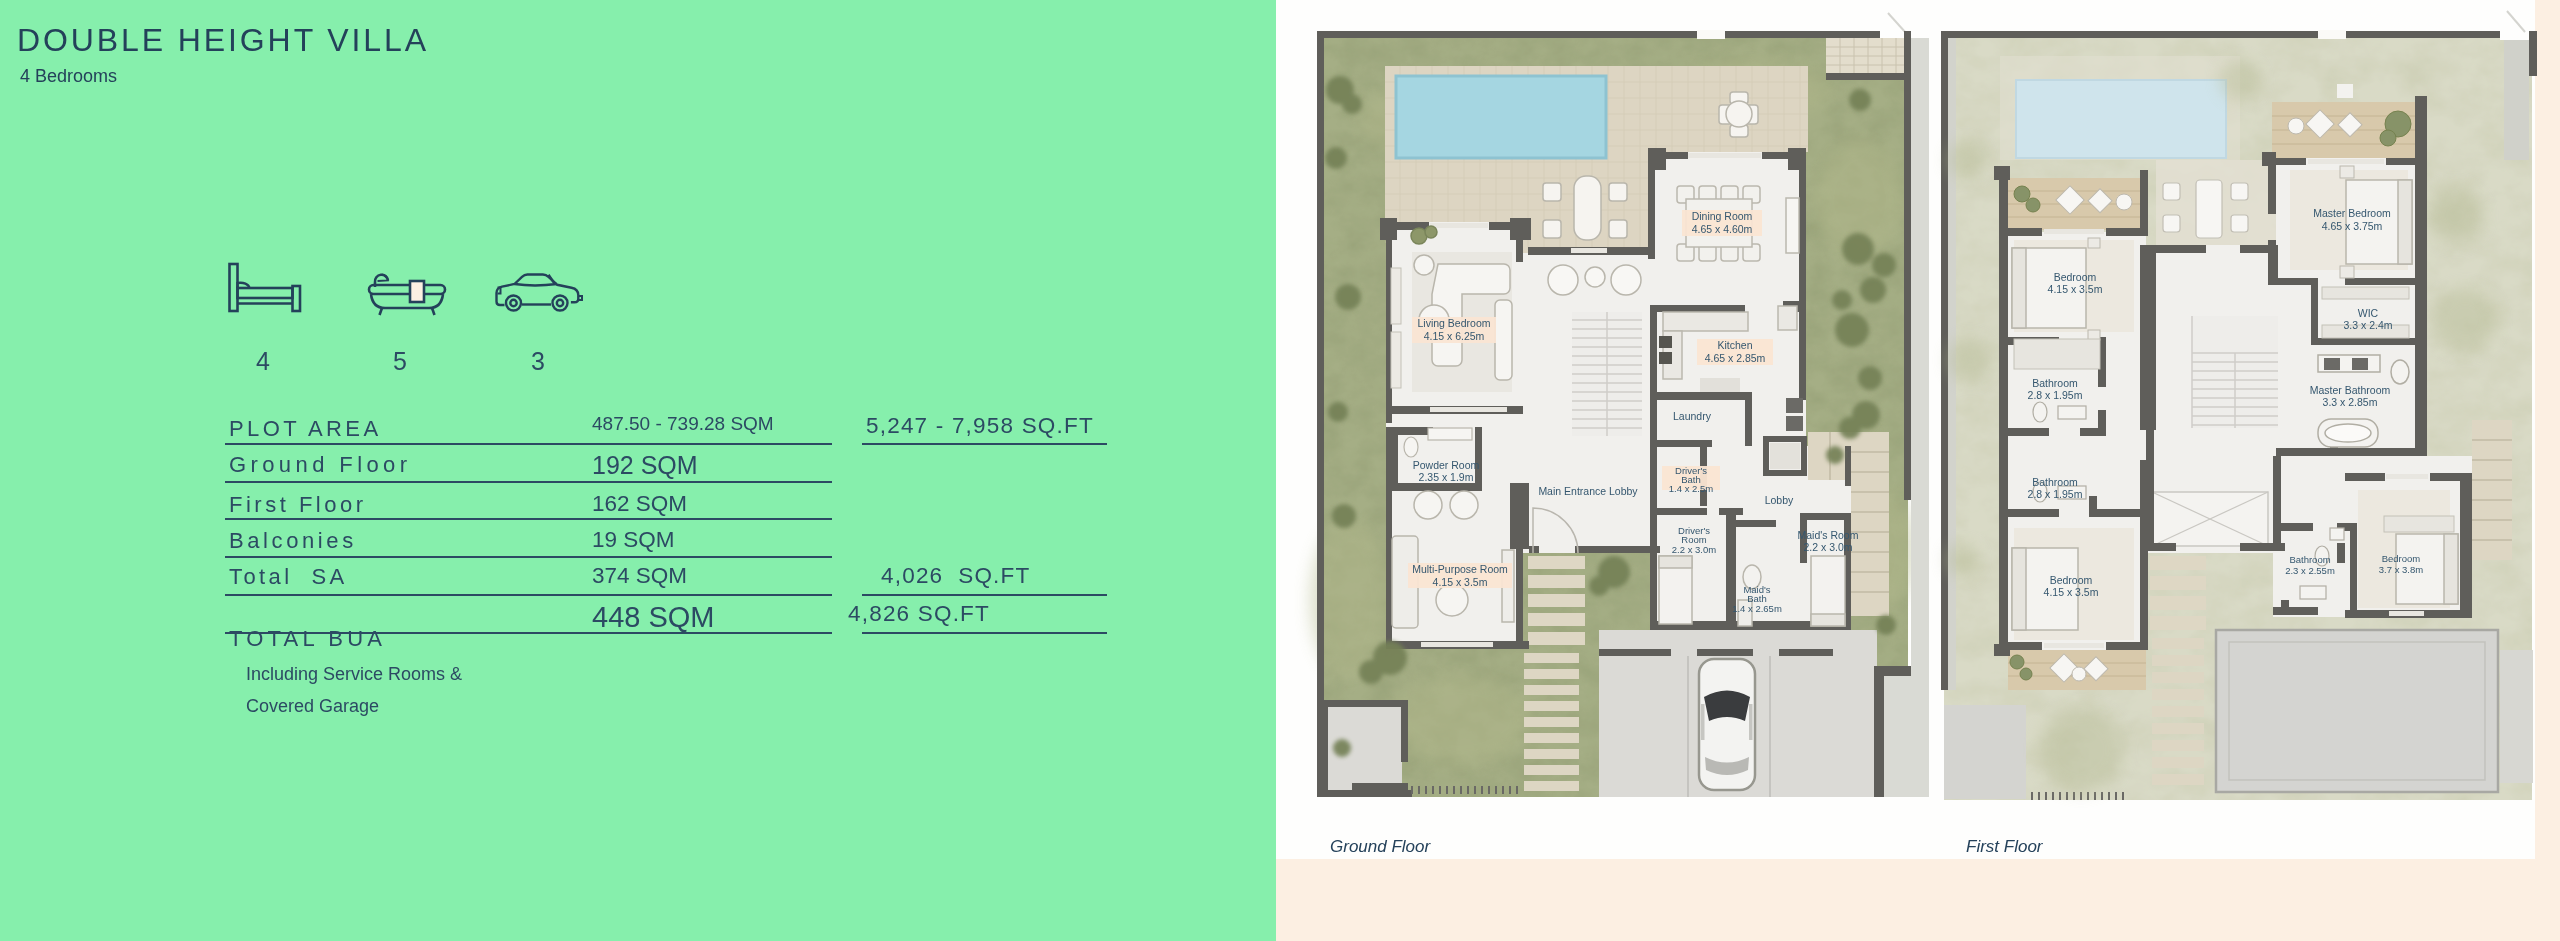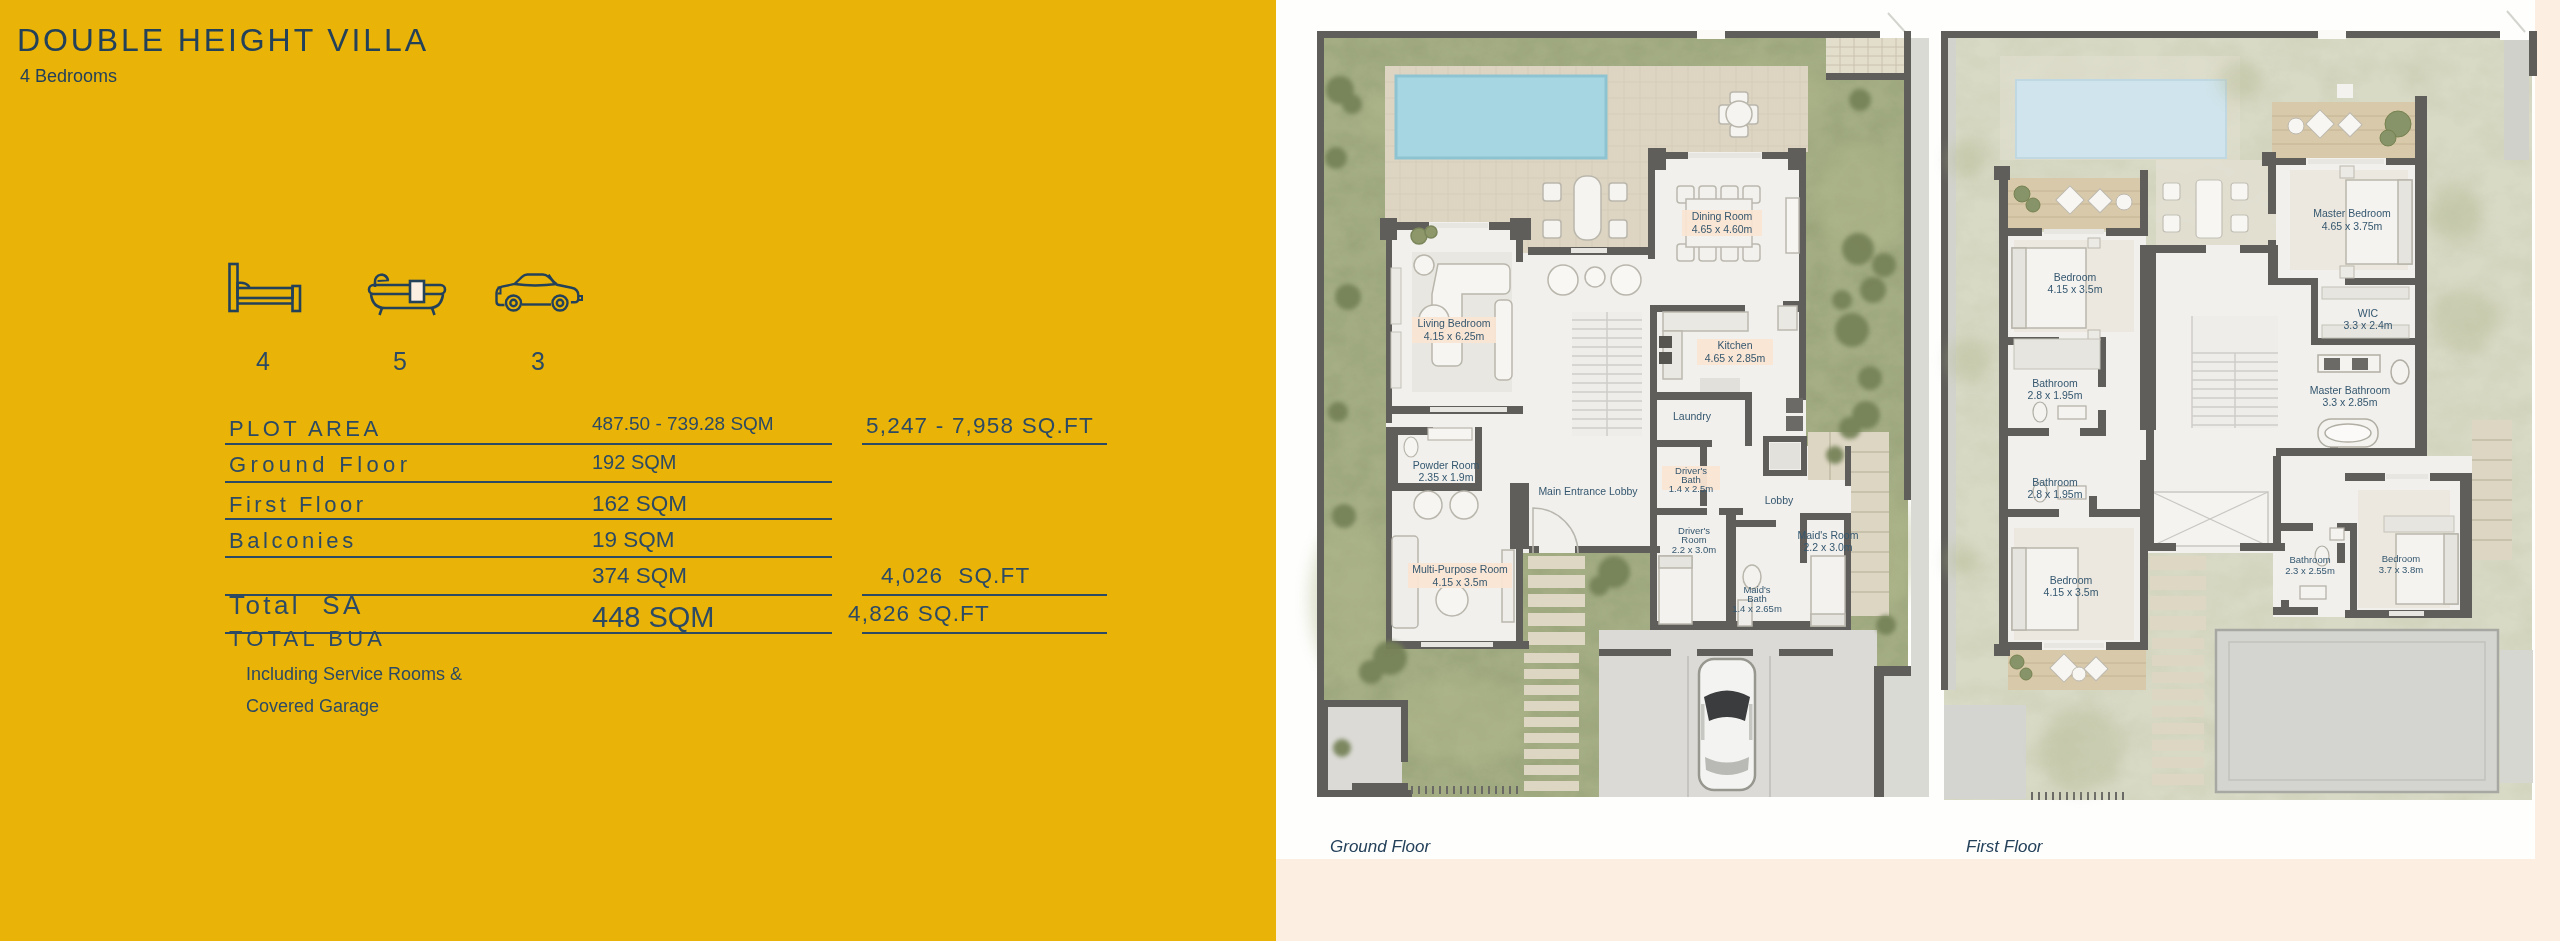--- a/index.html
+++ b/index.html
@@ -3,21 +3,21 @@
 <meta charset="utf-8">
 <style>
   html,body{margin:0;padding:0;}
   body{width:2560px;height:941px;overflow:hidden;background:#fcefe2;font-family:"Liberation Sans",sans-serif;}
   .abs{position:absolute;}
   .navy{color:#2c4a63;}
 </style>
 </head>
 <body>
 
-<div class="abs" style="left:0;top:0;width:1276px;height:941px;background:#eab308;">
+<div class="abs" style="left:0;top:0;width:1276px;height:941px;background:#86efac;">
 
   <div class="abs" style="left:17px;top:22px;font-size:32px;letter-spacing:2.9px;color:#24415a;">DOUBLE HEIGHT VILLA</div>
 
   <div class="abs" style="left:20px;top:66px;font-size:18px;color:#24415a;">4 Bedrooms</div>
 
   <svg class="abs" style="left:226px;top:262px;" width="76" height="52" viewBox="0 0 76 52">
     <g fill="none" stroke="#24415a" stroke-width="2.6">
       <rect x="3.5" y="2" width="8" height="47"></rect>
       <path d="M11.5 26 v-5 c6 -1 11 1 12 5" stroke-width="2.4"></path>
       <rect x="11.5" y="26" width="55" height="10"></rect>
@@ -58,32 +58,32 @@
 
   <div class="abs navy" style="left:525px;top:347px;width:26px;text-align:center;font-size:25px;">3</div>
 
   <div class="abs navy" style="left:229px;top:416px;font-size:22px;letter-spacing:3.4px;">PLOT AREA</div>
   <div class="abs navy" style="left:592px;top:413px;font-size:19px;">487.50 - 739.28 SQM</div>
   <div class="abs navy" style="left:866px;top:413px;font-size:22.5px;letter-spacing:1.2px;">5,247 - 7,958 SQ.FT</div>
   <div class="abs" style="left:225px;top:443px;width:607px;height:2px;background:#2c4a63;"></div>
   <div class="abs" style="left:862px;top:443px;width:245px;height:2px;background:#2c4a63;"></div>
 
   <div class="abs navy" style="left:229px;top:452px;font-size:22px;letter-spacing:4.4px;">Ground Floor</div>
-  <div class="abs navy" style="left:592px;top:451px;font-size:20px;">192 SQM</div>
+  <div class="abs navy" style="left:592px;top:451px;font-size:25px;">192 SQM</div>
   <div class="abs" style="left:225px;top:481px;width:607px;height:1.5px;background:#2c4a63;"></div>
 
   <div class="abs navy" style="left:229px;top:492px;font-size:22px;letter-spacing:3.5px;">First Floor</div>
   <div class="abs navy" style="left:592px;top:491px;font-size:22.5px;">162 SQM</div>
   <div class="abs" style="left:225px;top:518px;width:607px;height:1.5px;background:#2c4a63;"></div>
 
   <div class="abs navy" style="left:229px;top:528px;font-size:22px;letter-spacing:3.6px;">Balconies</div>
   <div class="abs navy" style="left:592px;top:527px;font-size:22.5px;">19 SQM</div>
   <div class="abs" style="left:225px;top:556px;width:607px;height:1.5px;background:#2c4a63;"></div>
 
-  <div class="abs navy" style="left:229px;top:564px;font-size:26px;letter-spacing:3.4px;margin-top:26px;">Total&nbsp; SA</div>
+  <div class="abs navy" style="left:229px;top:564px;font-size:22px;letter-spacing:3.4px;">Total&nbsp; SA</div>
   <div class="abs navy" style="left:592px;top:563px;font-size:22.5px;">374 SQM</div>
   <div class="abs navy" style="left:881px;top:563px;font-size:22.5px;letter-spacing:1.2px;">4,026&nbsp; SQ.FT</div>
   <div class="abs" style="left:225px;top:594px;width:607px;height:1.5px;background:#2c4a63;"></div>
   <div class="abs" style="left:862px;top:594px;width:245px;height:1.5px;background:#2c4a63;"></div>
 
   <div class="abs navy" style="left:229px;top:602px;font-size:22px;letter-spacing:4.2px;margin-top:24px;">TOTAL BUA</div>
   <div class="abs navy" style="left:592px;top:601px;font-size:29px;">448 SQM</div>
   <div class="abs navy" style="left:848px;top:601px;font-size:22.5px;letter-spacing:1.2px;">4,826 SQ.FT</div>
   <div class="abs" style="left:225px;top:632px;width:607px;height:2px;background:#2c4a63;"></div>
   <div class="abs" style="left:862px;top:632px;width:245px;height:2px;background:#2c4a63;"></div>

